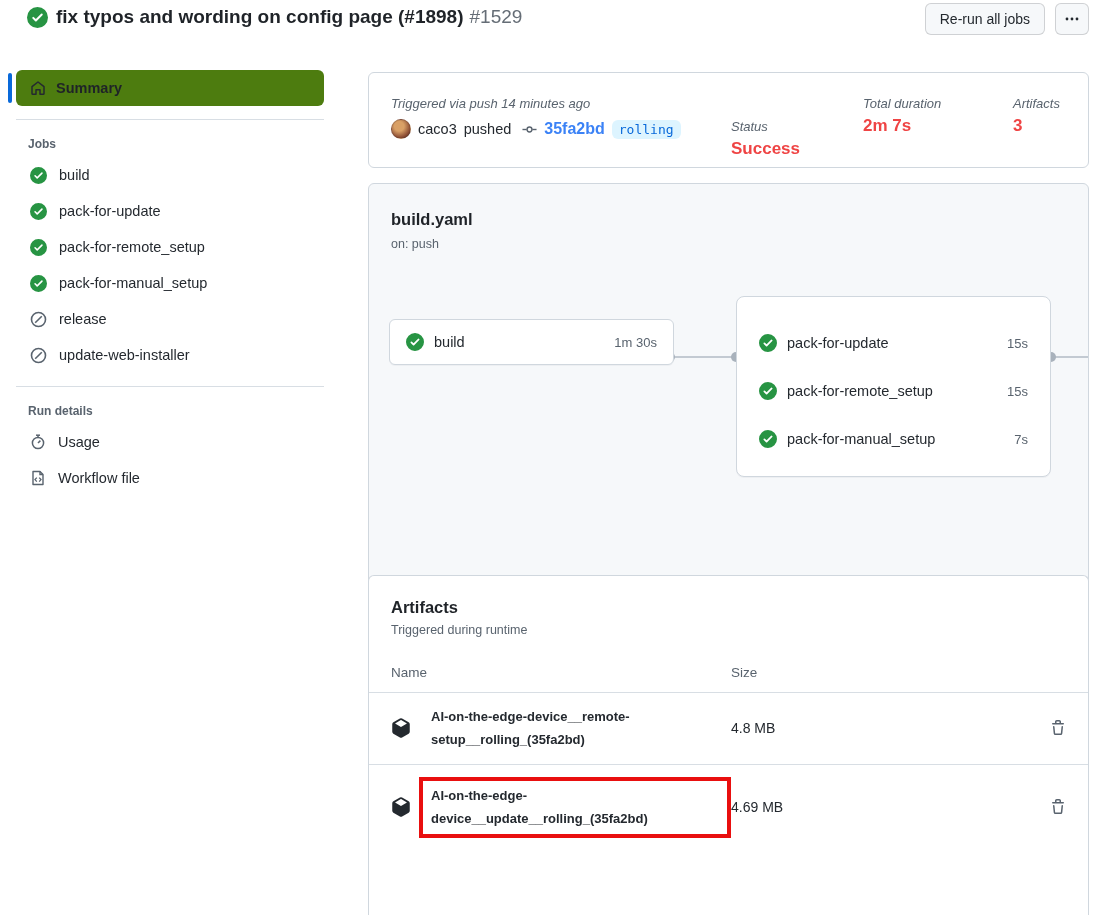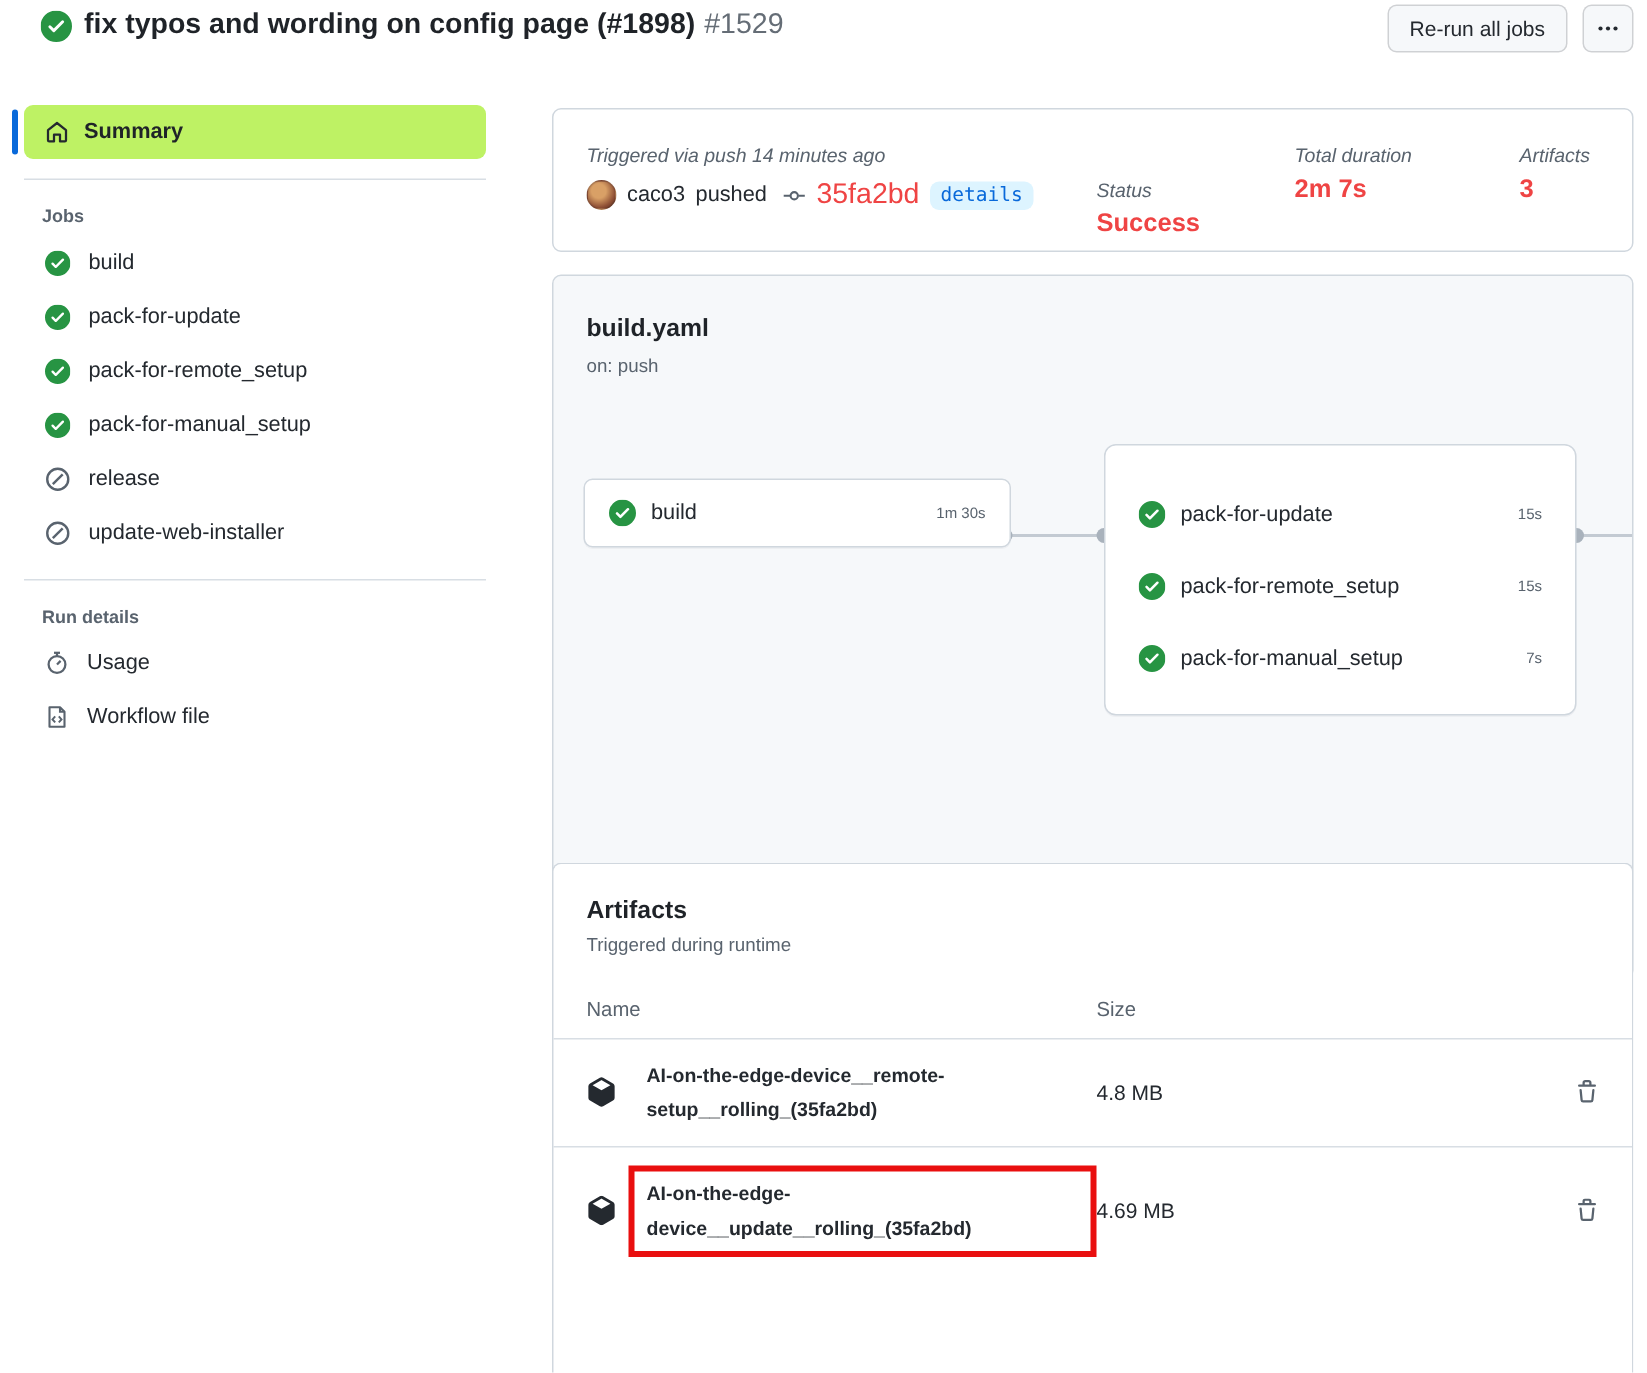--- a/index.html
+++ b/index.html
@@ -23,51 +23,51 @@
     background:#f6f8fa; color:#24292f; font-weight:500; font-size:14px;
     display:flex; align-items:center; justify-content:center; padding:0 14px; cursor:pointer;
     font-family:"Liberation Sans","DejaVu Sans",sans-serif;
   }
   .btn-kebab { width:34px; padding:0; }
 
   
   .sidebar { position:absolute; left:0; top:62px; width:340px; }
   .summary-wrap { position:relative; margin:8px 16px 0 16px; }
   .accent-bar { position:absolute; left:-8px; top:3px; width:4px; height:30px; border-radius:2px; background:#0969da; }
-  .summary-item { background:#bef264; border-radius:6px; height:36px; display:flex; align-items:center; gap:10px; padding:0 14px; font-weight:700; font-size:14.5px; cursor:pointer; }
+  .summary-item { background:#4d7c0f; border-radius:6px; height:36px; display:flex; align-items:center; gap:10px; padding:0 14px; font-weight:700; font-size:14.5px; cursor:pointer; }
   .side-divider { height:1px; background:#d8dee4; margin:13px 16px 0 16px; }
   .section-label { margin:17px 0 6px 28px; font-size:12px; font-weight:700; color:#59636e; }
   .side-item { height:36px; display:flex; align-items:center; gap:12px; padding-left:30px; font-size:14.5px; color:#24292f; cursor:pointer; }
 
   
   .main { position:absolute; left:368px; top:0; width:721px; }
   .card { position:absolute; left:0; width:721px; background:#fff; border:1px solid #d0d7de; border-radius:6px; }
 
   
   .card-summary { top:72px; height:96px; }
   .col-label { font-size:13px; color:#59636e;font-style:italic; }
   .col-value { font-size:17px; font-weight:700; color:#ef4444; margin-top:5px; }
   .sc-col { position:absolute; top:23px; }
   .sc-col1 { left:22px; } .sc-col2 { left:362px;margin-top:23px; } .sc-col3 { left:494px; } .sc-col4 { left:644px; }
   .push-line { display:flex; align-items:center; margin-top:8px; gap:7px; }
   .avatar { width:20px; height:20px; border-radius:50%; background:radial-gradient(circle at 40% 35%, #d9a066 0 30%, #8a4b32 70%, #4a2a1c 100%); border:1px solid rgba(31,35,40,.15); }
   .push-text { font-size:14.5px; color:#24292f; }
-  .commit-sha { font-size:19px; color:#ef4444; }
+  .commit-sha { font-size:16px; color:#3b82f6;font-weight:bold; }
   .branch-badge { font-family:"DejaVu Sans Mono","Liberation Mono",monospace; font-size:13px; color:#0969da; background:#ddf4ff; border-radius:6px; padding:2px 7px; cursor:pointer; }
 
   
   .card-graph { top:183px; height:470px; background:#f6f8fa; overflow:hidden; }
   .wf-title { position:absolute; left:22px; top:26px; font-size:16.5px; font-weight:700; }
   .wf-trigger { position:absolute; left:22px; top:53px; font-size:12.5px; color:#59636e; }
   .job-node { position:absolute; background:#fff; border:1px solid #d0d7de; border-radius:6px; box-shadow:0 1px 0 rgba(31,35,40,.04); }
   .node-build { left:20px; top:135px; width:285px; height:46px; display:flex; align-items:center; gap:10px; padding:0 16px; cursor:pointer; }
   .node-group { left:367px; top:112px; width:315px; height:181px; border-radius:8px; padding:22px 0 0 0; }
   .group-row { height:48px; display:flex; align-items:center; gap:10px; padding:0 22px; cursor:pointer; }
   .job-label { font-size:14.5px; color:#24292f; }
-  .job-time { margin-left:auto; font-size:10px; color:#59636e;text-align:right; }
+  .job-time { margin-left:auto; font-size:13px; color:#59636e;text-align:right; }
   .conn-line { position:absolute; height:2px; background:#c3cad2; top:172px; }
   .conn-dot { position:absolute; width:10px; height:10px; border-radius:50%; background:#a9b2bc; top:168px; }
   .graph-controls { position:absolute; right:23px; bottom:24px; display:flex; gap:8px; }
   .gc-btn { width:28px; height:28px; background:#f6f8fa; border:1px solid #d0d7de; border-radius:6px; display:flex; align-items:center; justify-content:center; color:#59636e; cursor:pointer; }
   .gc-pill { display:flex; border:1px solid #d0d7de; border-radius:6px; background:#f6f8fa; overflow:hidden; }
   .gc-half { width:28px; height:28px; display:flex; align-items:center; justify-content:center; color:#59636e; font-size:16px; cursor:pointer; font-family:"DejaVu Sans",sans-serif; }
   .gc-half + .gc-half { border-left:1px solid #d0d7de; }
 
   
   .card-artifacts { top:575px; height:360px; border-bottom:none; border-radius:6px 6px 0 0; }
@@ -244,21 +244,21 @@
       <div class="push-line">
         <span class="avatar"></span>
         <span class="push-text">caco3</span>
         <span class="push-text">pushed</span>
         <span style="margin-left:4px">
             <svg width="15" height="15">
               <use href="#i-commit"></use>
             </svg>
           </span>
         <span class="commit-sha">35fa2bd</span>
-        <span class="branch-badge">details</span>
+        <span class="branch-badge">rolling</span>
       </div>
     </div>
     <div class="sc-col sc-col2">
       <div class="col-label">Status</div>
       <div class="col-value">Success</div>
     </div>
     <div class="sc-col sc-col3">
       <div class="col-label">Total duration</div>
       <div class="col-value">2m 7s</div>
     </div>

